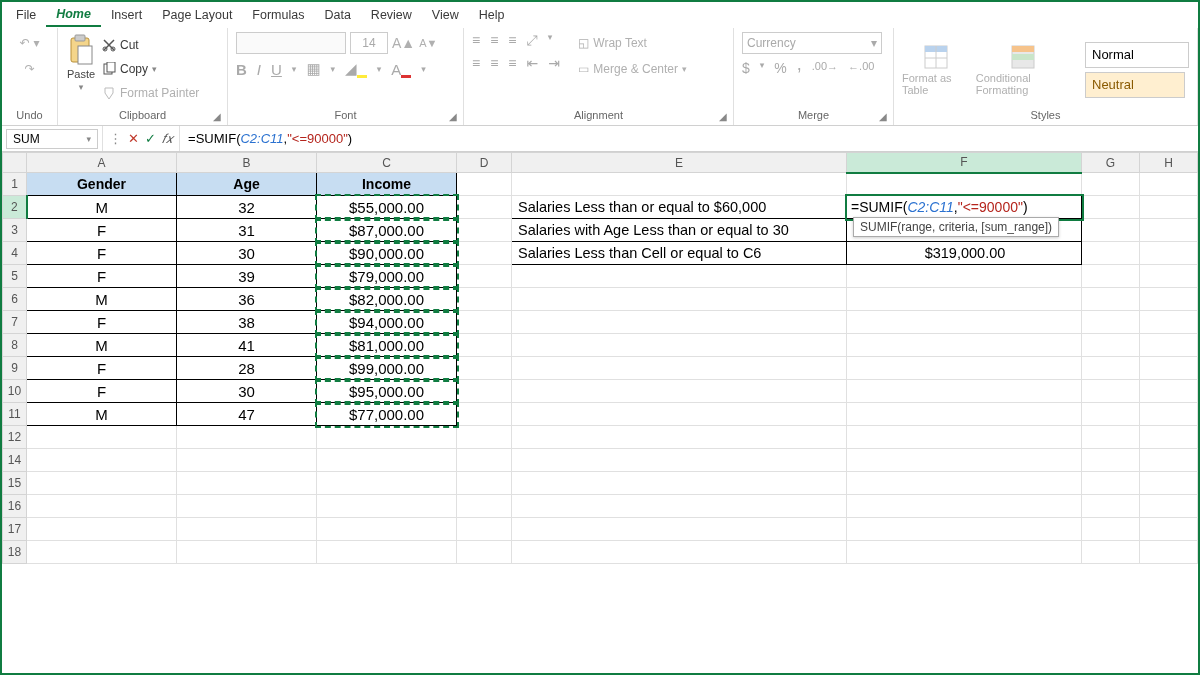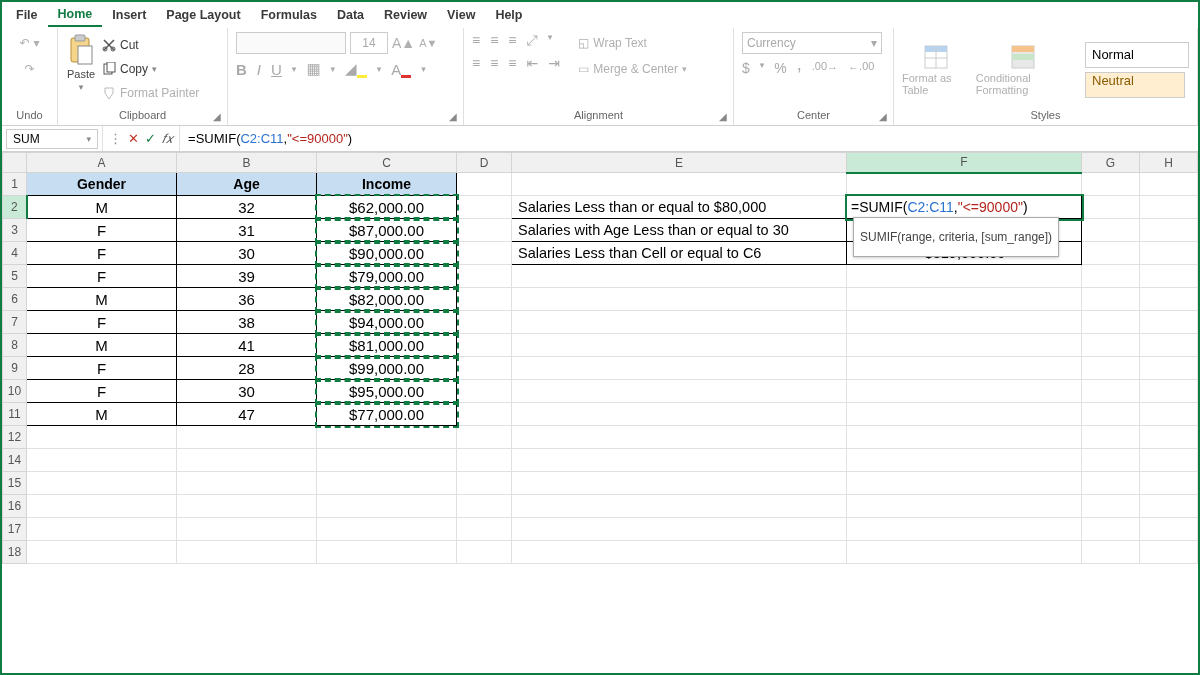--- a/index.html
+++ b/index.html
@@ -1,21 +1,21 @@
 <!DOCTYPE html>
 <html><head>
 <meta charset="utf-8">
 <style>
   * { box-sizing: border-box; margin: 0; padding: 0; font-family: "Segoe UI", Arial, sans-serif; }
   body { background: #fff; width: 1200px; height: 675px; border: 2px solid #107c41; overflow: hidden; }
 
   
   .menubar { display: flex; align-items: center; height: 26px; padding: 0 4px; font-size: 12.5px; color: #3a3a3a; }
-  .menubar span { padding: 4px 10px; cursor: pointer; font-weight: bold; }
-  .menubar span.active { color: #107c41; font-weight: 600; border-bottom: 2px solid #107c41; }
+  .menubar span { padding: 4px 10px; cursor: pointer; }
+  .menubar span.active { color: #107c41; font-weight: 600; border-bottom: 2px solid #107c41; font-style: italic; }
 
   
   .ribbon { display: flex; height: 98px; border-bottom: 1px solid #d0d0d0; }
   .ribbon .group { display: flex; flex-direction: column; justify-content: space-between; border-right: 1px solid #e0e0e0; padding: 4px 8px 0 8px; position: relative; }
   .ribbon .group-label { text-align: center; font-size: 11px; color: #666; padding: 2px 0 4px; }
   .ribbon .group-body { display: flex; align-items: flex-start; gap: 6px; flex: 1; }
   .ribbon .iconbtn { display: flex; flex-direction: column; align-items: center; font-size: 11px; color: #444; gap: 2px; }
   .ribbon .iconbtn.disabled, .ribbon .dis { color: #b0b0b0; }
   .ribbon svg { flex-shrink: 0; }
   .small-row { display: flex; align-items: center; gap: 4px; font-size: 12px; color: #3a3a3a; height: 22px; }
@@ -44,25 +44,25 @@
 
   
   .rcell { border: 1px solid #000 !important; text-align: left !important; padding-left: 6px !important; font-size: 14.5px; }
   .rcell.center { text-align:center !important; }
 
   
   .editing { outline: 2px solid #107c41; position: relative; text-align:left !important; padding:0 4px !important; font-size:14px;}
   .marquee { outline: 2px dashed #107c41; }
 
   
-  .tooltip { position: absolute; background: #fff; border: 1px solid #aaa; font-size: 12px; padding: 12px 6px; color: #444; box-shadow: 0 1px 3px rgba(0,0,0,.2); white-space: nowrap; z-index: 5; text-align: right;}
+  .tooltip { position: absolute; background: #fff; border: 1px solid #aaa; font-size: 12px; padding: 2px 6px; color: #444; box-shadow: 0 1px 3px rgba(0,0,0,.2); white-space: nowrap; z-index: 5; text-align: right;}
 
   
   .tok-func { color:#000; }
-  .tok-ref  { color:#2a71d0; }
+  .tok-ref  { color:#2a71d0;font-style:italic; }
   .tok-str  { color:#b5251d; }
 </style>
 </head>
 <body>
 
 <div class="menubar">
   <span>File</span>
   <span class="active">Home</span>
   <span>Insert</span>
   <span>Page Layout</span>
@@ -144,20 +144,21 @@
         <span style="text-decoration:underline">U</span>
           <span style="font-size:9px">▾</span>
         <span>▦</span>
           <span style="font-size:9px">▾</span>
         <span>◢<span style="display:inline-block;width:10px;height:3px;background:#ffeb3b;vertical-align:bottom"></span></span>
           <span style="font-size:9px">▾</span>
         <span>A<span style="display:inline-block;width:10px;height:3px;background:#d33;vertical-align:bottom"></span></span>
           <span style="font-size:9px">▾</span>
       </div>
     </div>
+    <div class="group-label">Font</div>
     <div class="dlg-launcher">◢</div>
   </div>
 
   <div class="group" style="width:270px">
     <div class="group-body">
       <div style="display:flex;flex-direction:column;gap:6px;color:#aaa;font-size:14px">
         <div style="display:flex;gap:10px">
           <span>≡</span>
           <span>≡</span>
           <span>≡</span>
@@ -196,21 +197,21 @@
       </div>
       <div style="display:flex;gap:10px;color:#aaa;font-size:14px">
         <span>$</span>
           <span style="font-size:9px">▾</span>
         <span>%</span>
         <span style="font-size:18px;line-height:8px">,</span>
         <span style="font-size:11px">.00→</span>
         <span style="font-size:11px">←.00</span>
       </div>
     </div>
-    <div class="group-label">Center</div>
+    <div class="group-label">Merge</div>
     <div class="dlg-launcher">◢</div>
   </div>
 
   <div class="group" style="flex:1">
     <div class="group-body" style="align-items:center">
       <div class="iconbtn disabled">
         <svg width="26" height="26">
             <rect x="2" y="2" width="22" height="22" fill="#fff" stroke="#ccc"></rect>
             <rect x="2" y="2" width="22" height="6" fill="#b9d2ed"></rect>
             <line x1="2" y1="14" x2="24" y2="14" stroke="#ccc"></line>
@@ -223,21 +224,21 @@
             <rect x="2" y="2" width="22" height="22" fill="#e8e8e8" stroke="#ccc"></rect>
             <rect x="2" y="2" width="22" height="6" fill="#f6c38b"></rect>
             <rect x="2" y="10" width="22" height="6" fill="#c9e5c9"></rect>
           </svg>
         <span>Conditional Formatting</span>
       </div>
       <div style="display:flex;flex-direction:column;gap:4px;margin-left:8px">
         <div style="border:1px solid #ccc;width:104px;height:26px;font-size:13px;display:flex;align-items:center;padding-left:6px">
             <span>Normal</span>
           </div>
-        <div style="border:1px solid #ccc;width:100px;height:26px;font-size:13px;display:flex;align-items:flex-start;padding-left:6px;background:#ffefd0;color:#8a5a00">
+        <div style="border:1px solid #ccc;width:100px;height:26px;font-size:13px;display:flex;align-items:center;padding-left:6px;background:#ffefd0;color:#8a5a00">
             <span>Neutral</span>
           </div>
       </div>
     </div>
     <div class="group-label">Styles</div>
   </div>
 </div>
 
 <div class="fbar">
   <div class="namebox">
@@ -290,23 +291,23 @@
     <td class="cell"></td>
     <td class="cell"></td>
     <td class="cell"></td>
           <td class="cell"></td>
   </tr>
 
   <tr>
     <td class="rowhdr sel">2</td>
     <td class="cell dtcell">M</td>
     <td class="cell dtcell">32</td>
-    <td class="cell dtcell marquee">$62,000.00</td>
-    <td class="cell"></td>
-    <td class="cell rcell">Salaries Less than  or equal to $80,000</td>
+    <td class="cell dtcell marquee">$55,000.00</td>
+    <td class="cell"></td>
+    <td class="cell rcell">Salaries Less than  or equal to $60,000</td>
     <td class="cell rcell editing">
       <span class="tok-func">=SUMIF(</span><span class="tok-ref">C2:C11</span><span class="tok-func">,</span><span class="tok-str">"&lt;=90000"</span><span class="tok-func">)</span>
     </td>
     <td class="cell"></td>
           <td class="cell"></td>
   </tr>
 
   <tr>
     <td class="rowhdr">3</td>
     <td class="cell dtcell">F</td>

